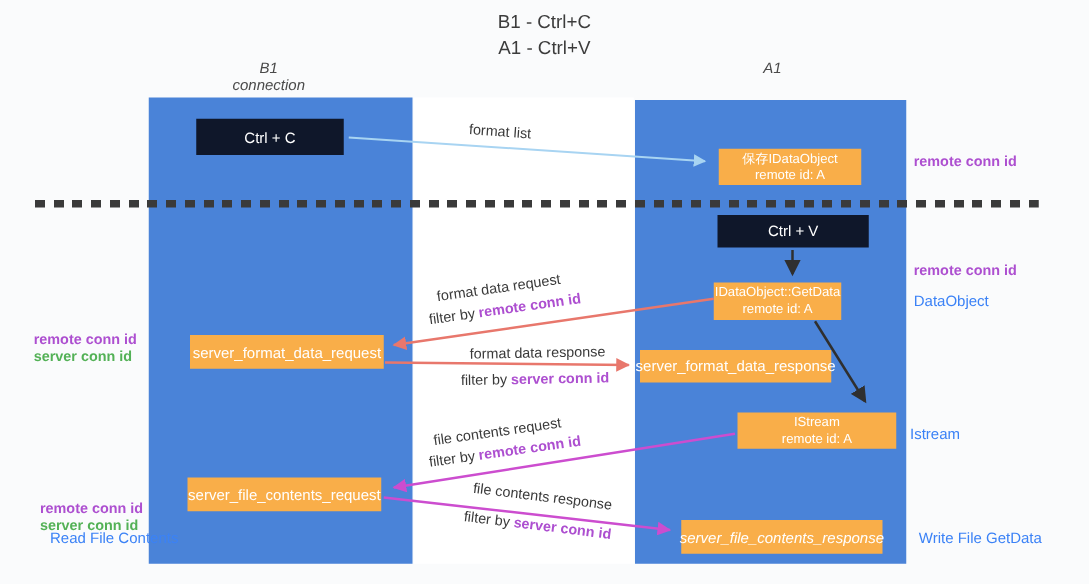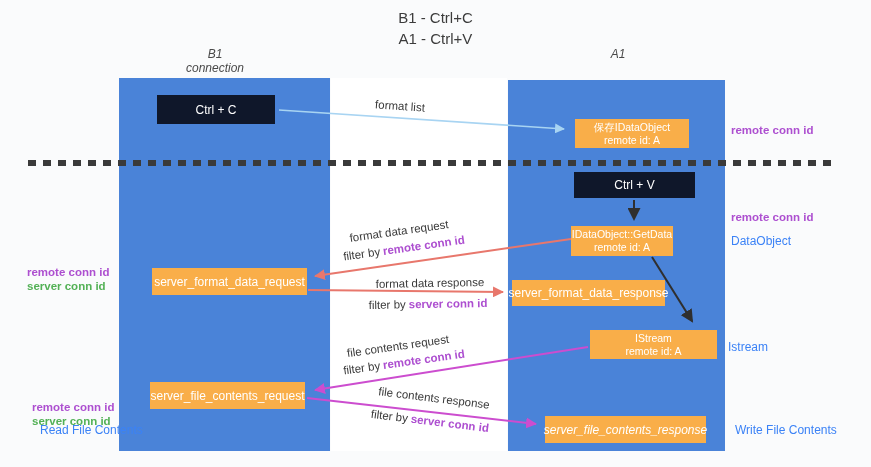--- a/index.html
+++ b/index.html
@@ -101,21 +101,21 @@
   </div>
 
   <div class="abs node orange one-line" style="left:545px;top:416px;width:161px;height:27px;font-style:italic;">
     <span>server_file_contents_response</span>
   </div>
 
   <div class="abs side purple" style="left:731px;top:124px;">remote conn id</div>
   <div class="abs side purple" style="left:731px;top:211px;">remote conn id</div>
   <div class="abs side dark" style="left:731px;top:234px;">DataObject</div>
   <div class="abs side dark" style="left:728px;top:340px;">Istream</div>
-  <div class="abs side dark" style="left:735px;top:423px;">Write File Contents</div>
+  <div class="abs side dark" style="left:735px;top:423px;">Write File GetData</div>
 
   <div class="abs side purple" style="left:27px;top:266px;">remote conn id</div>
   <div class="abs side greentx" style="left:27px;top:280px;">server conn id</div>
   <div class="abs side dark" style="left:40px;top:383px;margin-top:40px;">Read File Contents</div>
   <div class="abs side purple" style="left:32px;top:401px;">remote conn id</div>
   <div class="abs side greentx" style="left:32px;top:415px;">server conn id</div>
 
   <div class="abs alabel" style="left:400px;top:106px;transform:translate(-50%,-50%) rotate(4deg);">format list</div>
 
   <div class="abs alabel" style="left:399px;top:231px;transform:translate(-50%,-50%) rotate(-8deg);">format data request</div>

